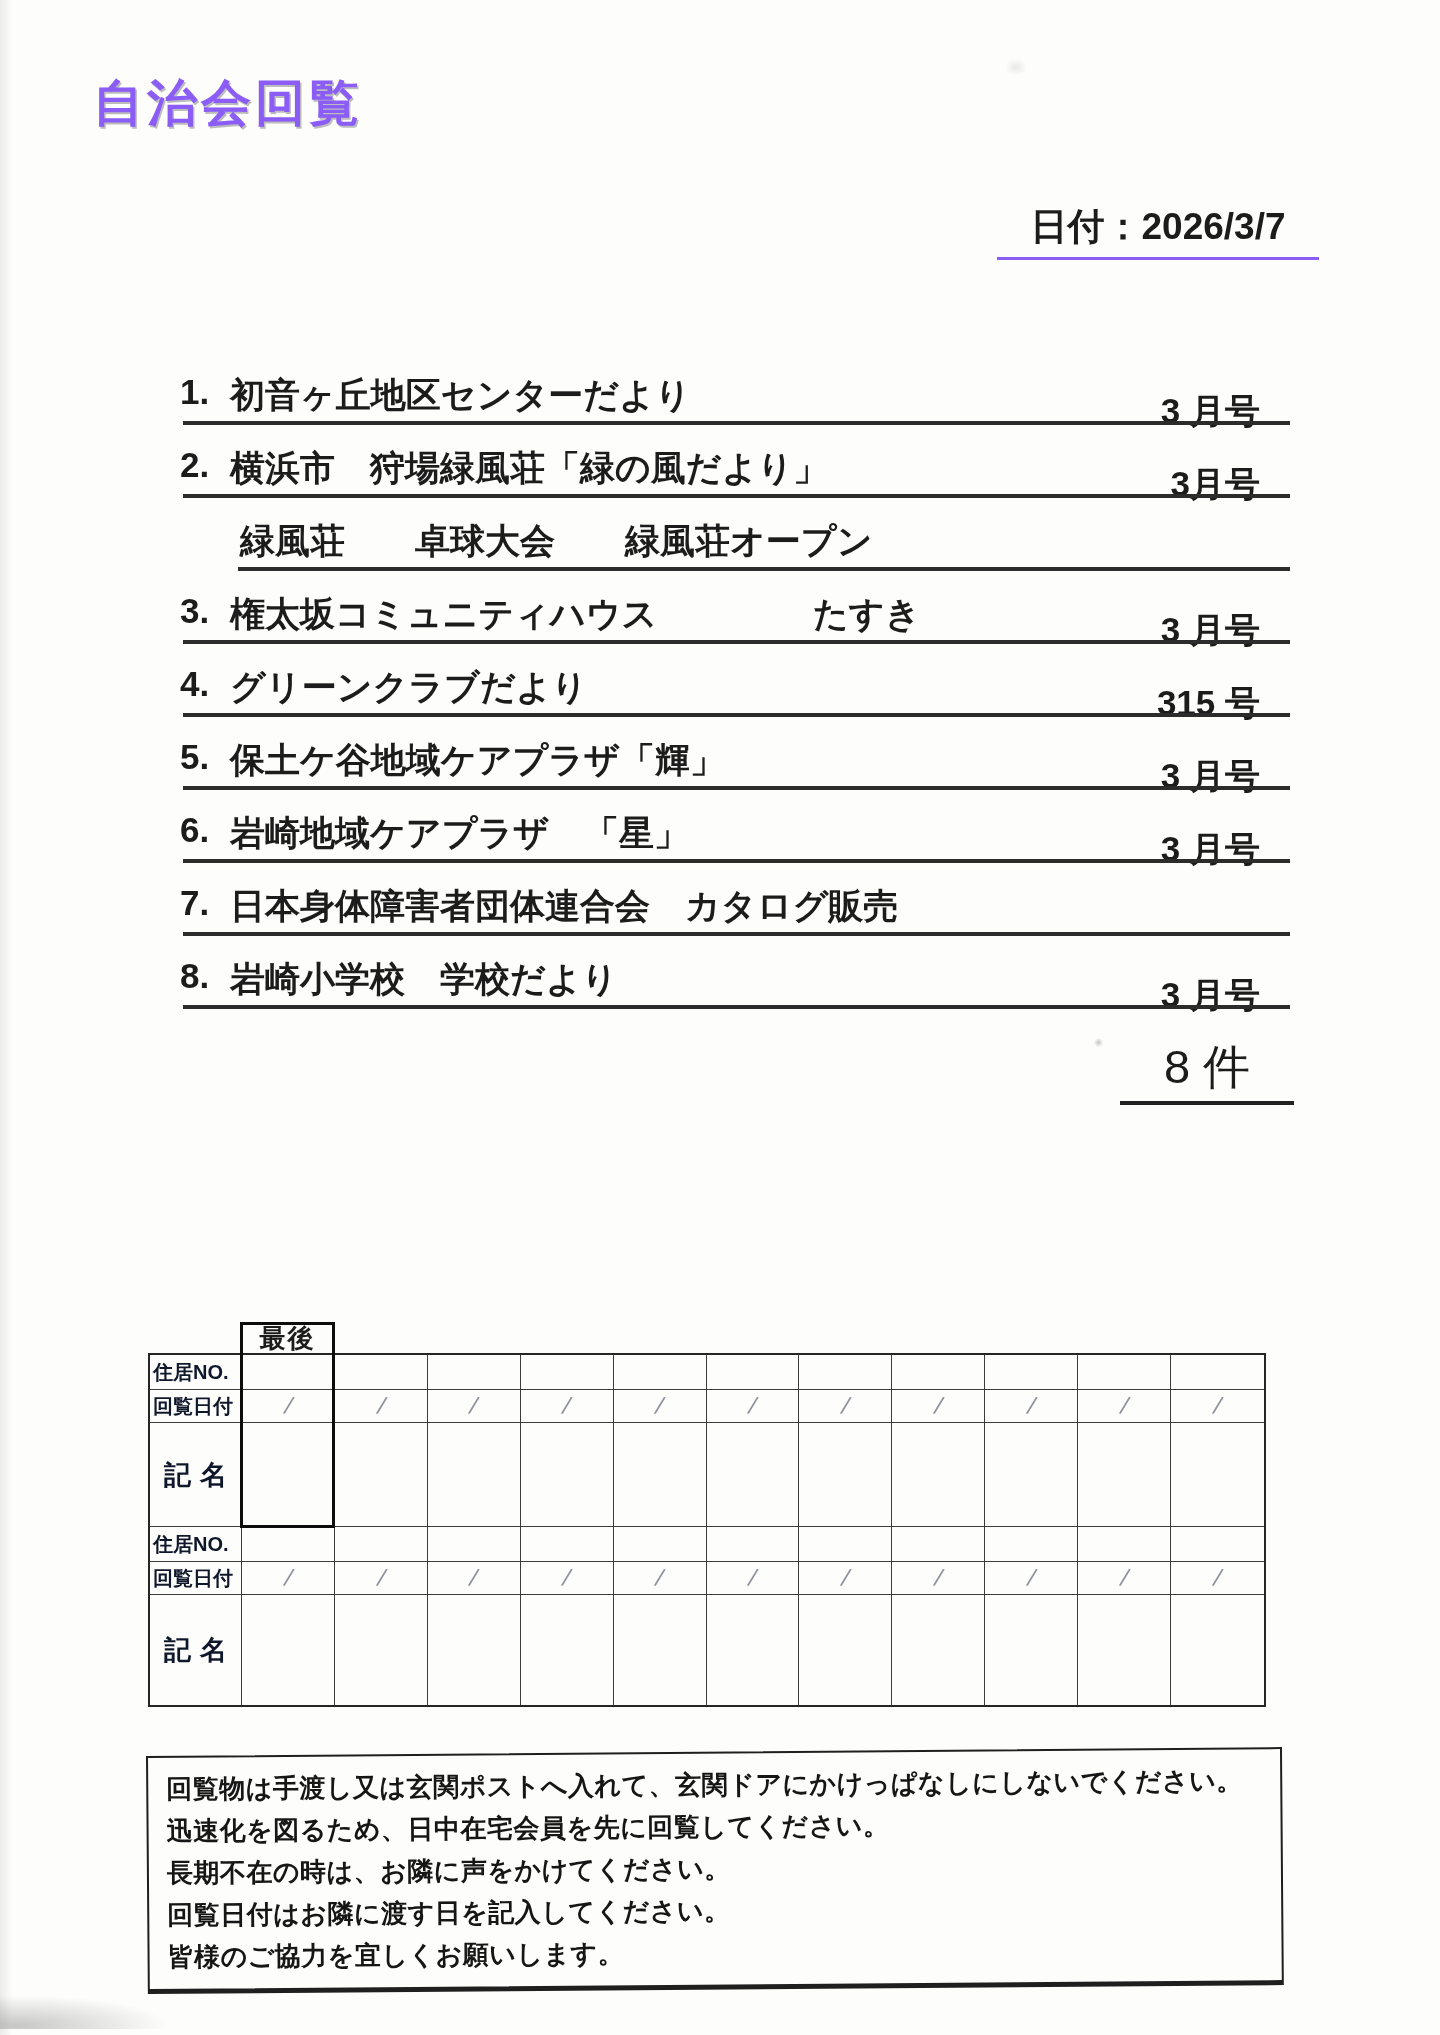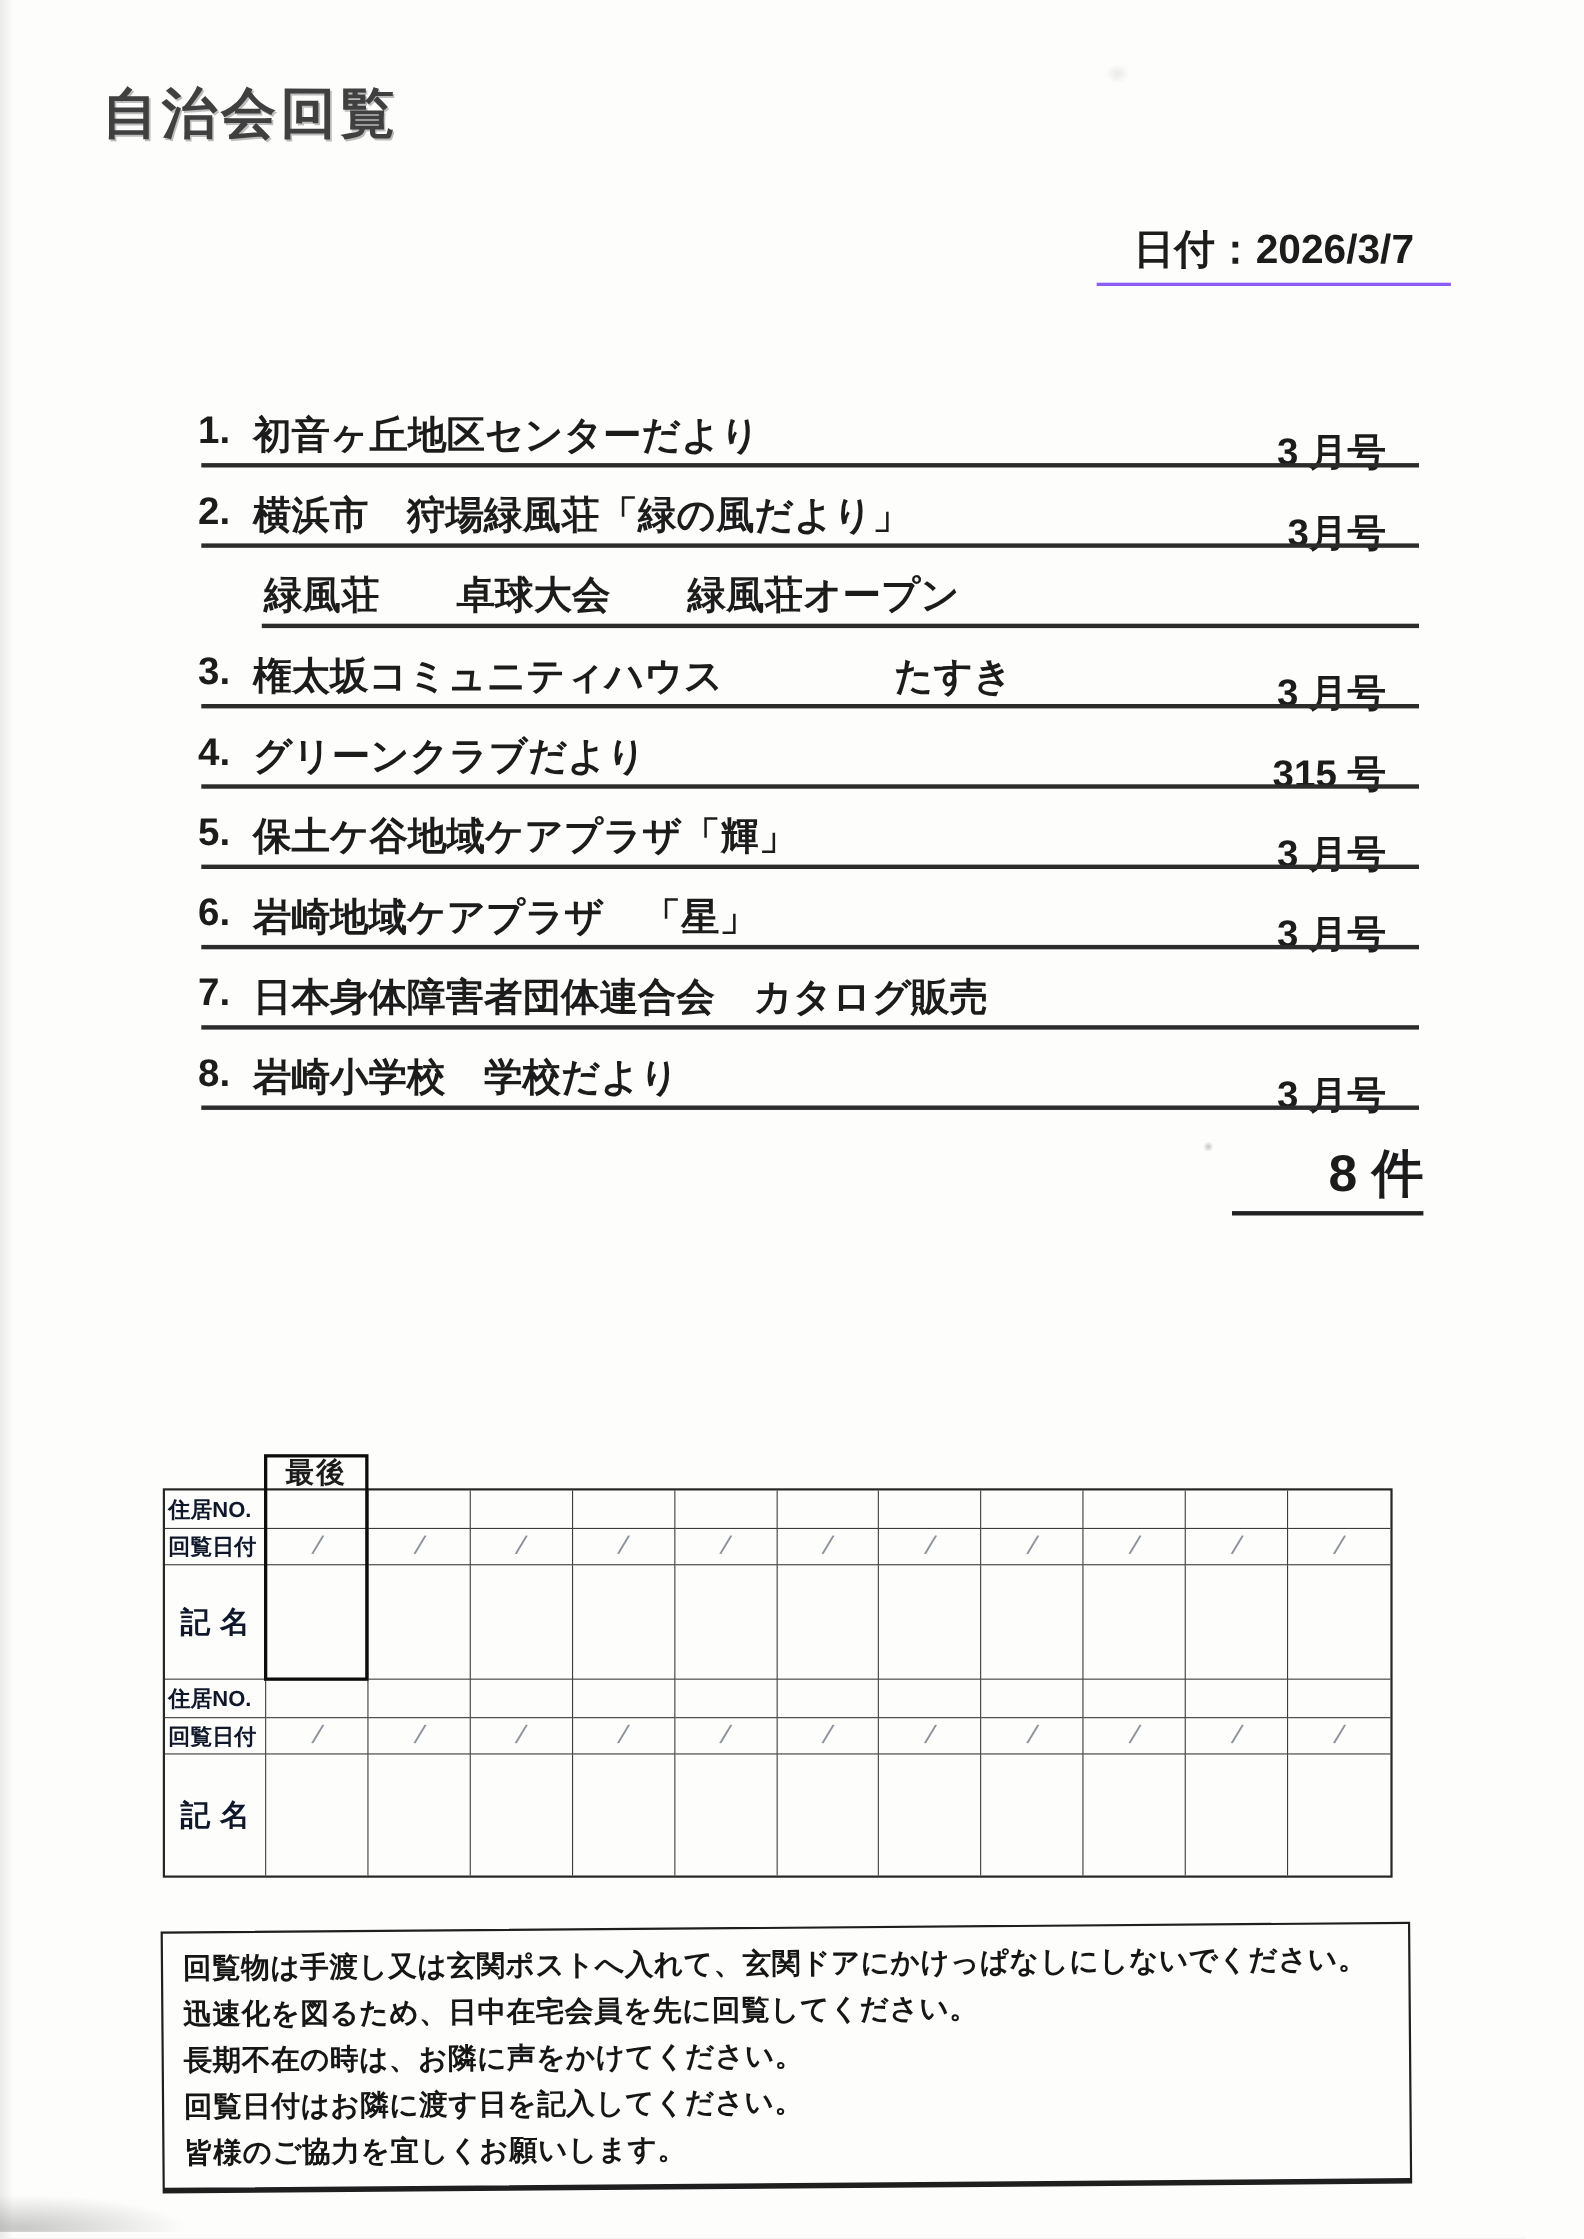--- a/index.html
+++ b/index.html
@@ -14,43 +14,43 @@
     background:linear-gradient(to right,rgba(70,70,70,0.10),rgba(0,0,0,0));}
   .smudge-bl{position:absolute;left:0;top:1995px;width:170px;height:34px;
     background:radial-gradient(ellipse at 10% 90%,rgba(60,60,60,0.28),transparent 70%);}
   .dot1{position:absolute;left:1005px;top:58px;width:22px;height:18px;
     background:radial-gradient(rgba(0,0,0,0.08),transparent 70%);}
   .dot2{position:absolute;left:1094px;top:1038px;width:9px;height:9px;border-radius:50%;
     background:radial-gradient(rgba(0,0,0,0.22),transparent 75%);}
 
   .title{
     position:absolute;left:93px;top:70px;margin:0;
-    font-size:50px;font-weight:700;letter-spacing:4px;color:#404040;
+    font-size:50px;font-weight:700;letter-spacing:4px;color:#8b5cf6;
     text-shadow:1.5px 1.5px 0 rgba(40,40,40,0.30);
   }
   .date-line{
     position:absolute;left:997px;top:202px;width:322px;text-align:center;
     font-size:37px;font-weight:600;padding-bottom:5px;
     border-bottom:3px solid #8b5cf6;white-space:nowrap;
   }
 
   
   .items{position:absolute;left:150px;top:372px;width:1140px;height:662px;}
   .item-row{position:absolute;left:0;width:100%;height:73px;font-size:35px;font-weight:600;}
   .item-row .no{position:absolute;left:30px;top:0;}
   .item-row .nm{position:absolute;left:80px;top:0;white-space:nowrap;}
   .item-row.sub .nm{left:90px;}
   .item-row .mid{position:absolute;left:663px;top:0;white-space:nowrap;}
   .item-row .iss{position:absolute;left:930px;top:16px;width:180px;text-align:right;white-space:nowrap;}
   .item-row .ul{position:absolute;left:33px;right:0;top:49px;height:4px;background:#2c2c2c;}
   .item-row.sub .ul{left:88px;}
 
   .total{
-    position:absolute;left:1120px;top:1036px;width:174px;text-align:right;
-    font-size:47px;font-weight:700;padding-bottom:2px;border-bottom:4px solid #222;
+    position:absolute;left:1120px;top:1036px;width:174px;text-align:center;
+    font-size:47px;font-weight:400;padding-bottom:2px;border-bottom:4px solid #222;
     white-space:nowrap;
   }
 
   
   .table-wrap{position:absolute;left:148px;top:1322px;width:1118px;height:388px;}
   .saigo{position:absolute;left:92px;top:0;width:95px;height:27px;
     font-size:26px;font-weight:700;text-align:center;line-height:32px;letter-spacing:2px;}
   .tbl{position:absolute;left:0;top:31px;width:1118px;box-sizing:border-box;
     border:2.5px solid #262626;display:grid;
     grid-template-columns:92px repeat(11,1fr);

